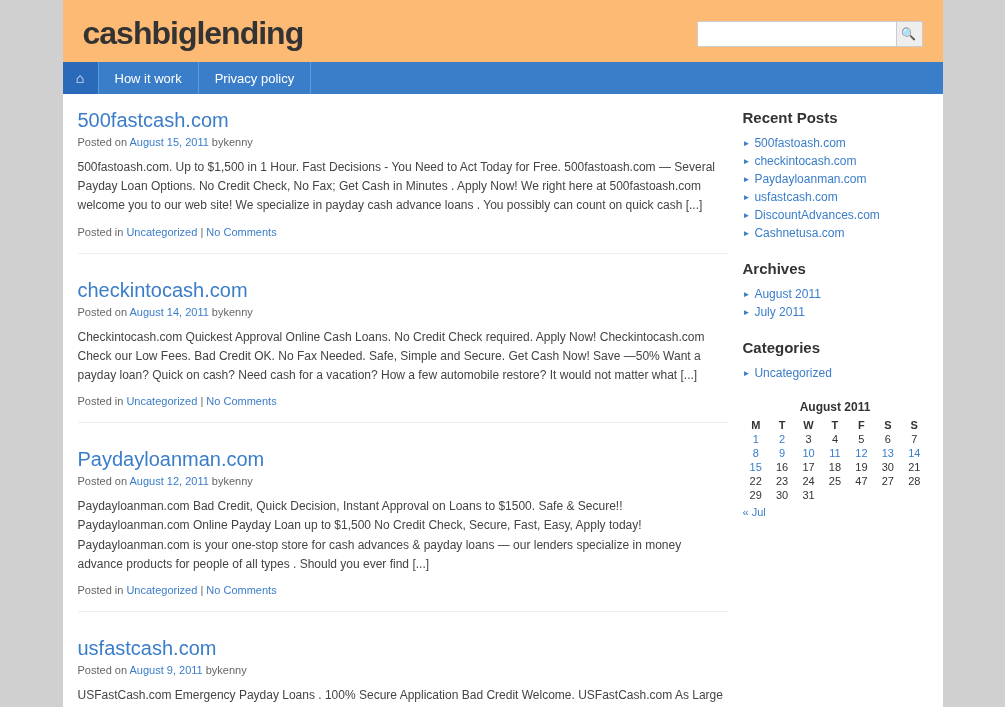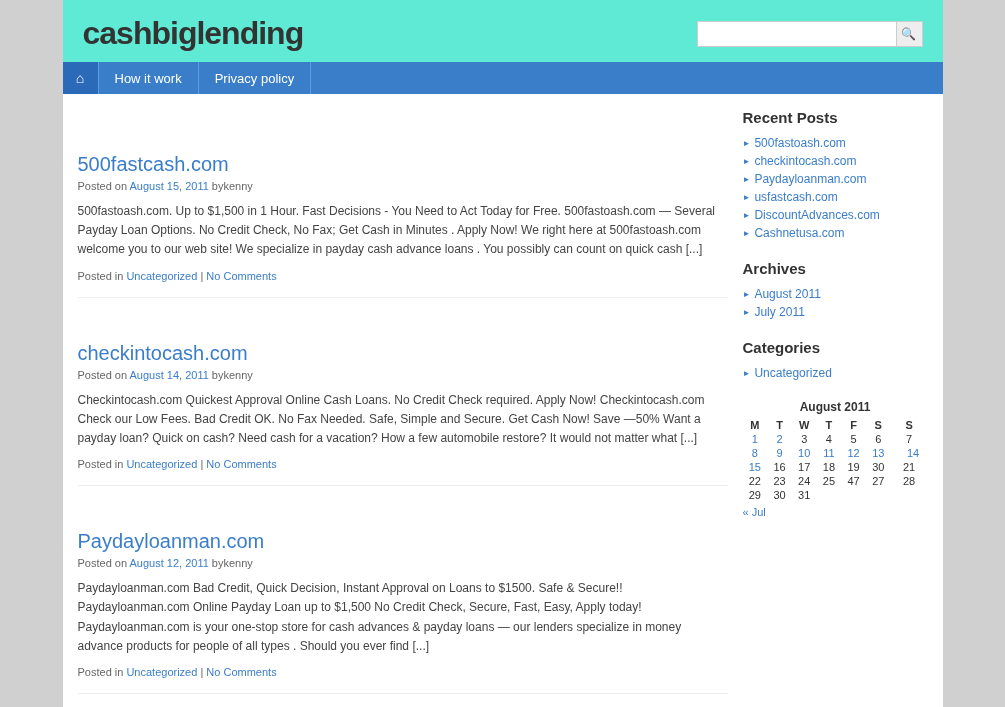--- a/index.html
+++ b/index.html
@@ -1,38 +1,38 @@
 <!DOCTYPE html>
 <html><head>
   <meta charset="utf-8">
   <style>
     * { margin: 0; padding: 0; box-sizing: border-box; }
     body { background: #d0d0d0; font-family: Arial, sans-serif; font-size: 13px; color: #333; }
 
     #outer-wrapper { width: 880px; margin: 0 auto; background: #fff; }
 
-    #header { background: #5eead4; padding: 15px 20px 10px 20px; display: flex; align-items: center; justify-content: space-between; }
+    #header { background: #fdba74; padding: 15px 20px 10px 20px; display: flex; align-items: center; justify-content: space-between; }
     #site-title { font-size: 32px; font-weight: bold; color: #333; letter-spacing: -1px; }
     #site-tagline { font-size: 12px; color: #666; margin-top: 2px; }
     #search-box { display: flex; align-items: center; }
     #search-input { width: 200px; height: 26px; border: 1px solid #ccc; padding: 3px 6px; font-size: 12px; }
     #search-btn { width: 26px; height: 26px; background: #eee; border: 1px solid #ccc; border-left: none; cursor: pointer; display: flex; align-items: center; justify-content: center; font-size: 12px; color: #555; }
 
     #nav { background: #3a7dc9; padding: 0; display: flex; align-items: center; height: 32px; }
     #nav-home { background: #2a6ab8; width: 36px; height: 32px; display: flex; align-items: center; justify-content: center; color: #fff; font-size: 14px; cursor: pointer; border-right: 1px solid #5a9de0; }
     .nav-item { color: #fff; padding: 0 16px; height: 32px; display: flex; align-items: center; font-size: 13px; cursor: pointer; text-decoration: none; border-right: 1px solid #5a9de0; }
 
     #content-wrapper { display: flex; padding: 15px; gap: 15px; }
 
     #main { flex: 1; min-width: 0; }
     #sidebar { width: 185px; flex-shrink: 0; font-size: 12px; }
 
     
     .post { margin-bottom: 25px; padding-bottom: 15px; border-bottom: 1px solid #eee; }
-    .post-title { font-size: 20px; font-weight: normal; color: #3a7dc9; margin-bottom: 4px; margin-top: 44px; }
+    .post-title { font-size: 20px; font-weight: normal; color: #3a7dc9; margin-bottom: 4px; }
     .post-title a { color: #3a7dc9; text-decoration: none; }
     .post-meta { font-size: 11px; color: #666; margin-bottom: 10px; }
     .post-meta a { color: #3a7dc9; text-decoration: none; }
     .post-content { font-size: 12px; color: #444; line-height: 1.6; margin-bottom: 10px; }
     .post-footer { font-size: 11px; color: #666; }
     .post-footer a { color: #3a7dc9; text-decoration: none; }
 
     
     .sidebar-section { margin-bottom: 18px; }
     .sidebar-title { font-size: 15px; font-weight: bold; color: #333; margin-bottom: 8px; border-bottom: none; }
@@ -208,21 +208,21 @@
                 <td>6</td>
                 <td>7</td>
               </tr>
               <tr>
                 <td><a href="#" style="color:#3a7dc9;text-decoration:none;">8</a></td>
                 <td><a href="#" style="color:#3a7dc9;text-decoration:none;">9</a></td>
                 <td><a href="#" style="color:#3a7dc9;text-decoration:none;">10</a></td>
                 <td><a href="#" style="color:#3a7dc9;text-decoration:none;">11</a></td>
                 <td><a href="#" style="color:#3a7dc9;text-decoration:none;">12</a></td>
                 <td><a href="#" style="color:#3a7dc9;text-decoration:none;">13</a></td>
-                <td><a href="#" style="color:#3a7dc9;text-decoration:none;margin-left:8px;">14</a></td>
+                <td><a href="#" style="color:#3a7dc9;text-decoration:none;">14</a></td>
               </tr>
               <tr>
                 <td><a href="#" style="color:#3a7dc9;text-decoration:none;">15</a></td>
                 <td>16</td>
                 <td>17</td>
                 <td>18</td>
                 <td>19</td>
                 <td>30</td>
                 <td>21</td>
               </tr>

